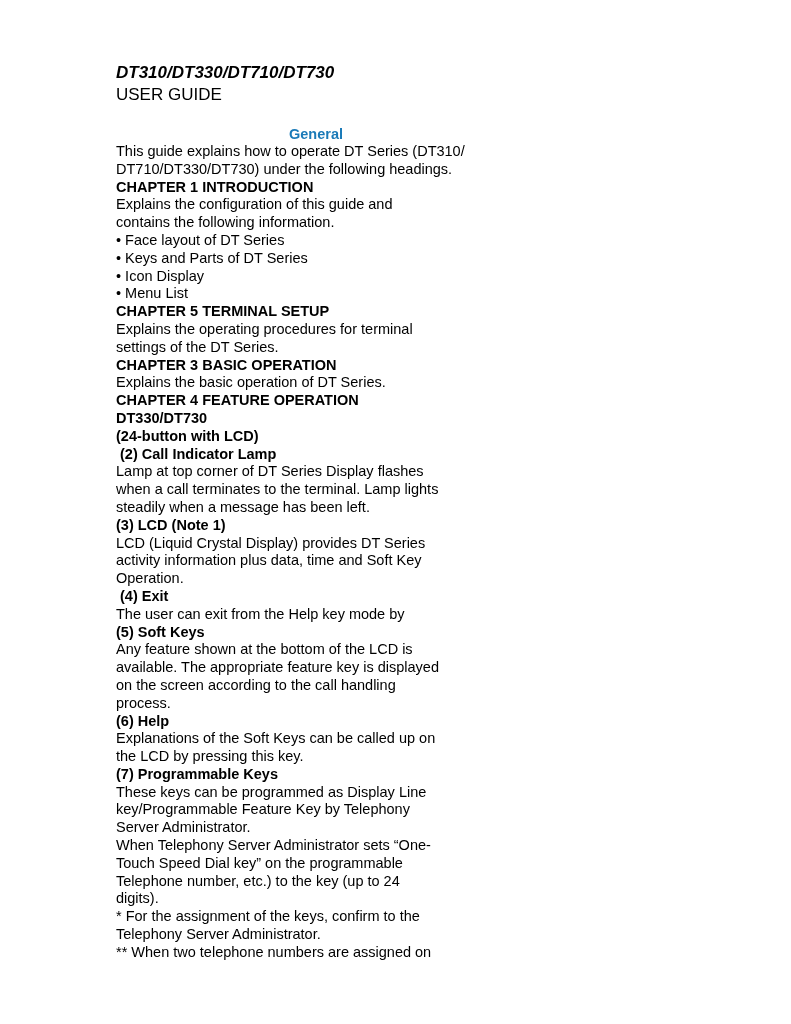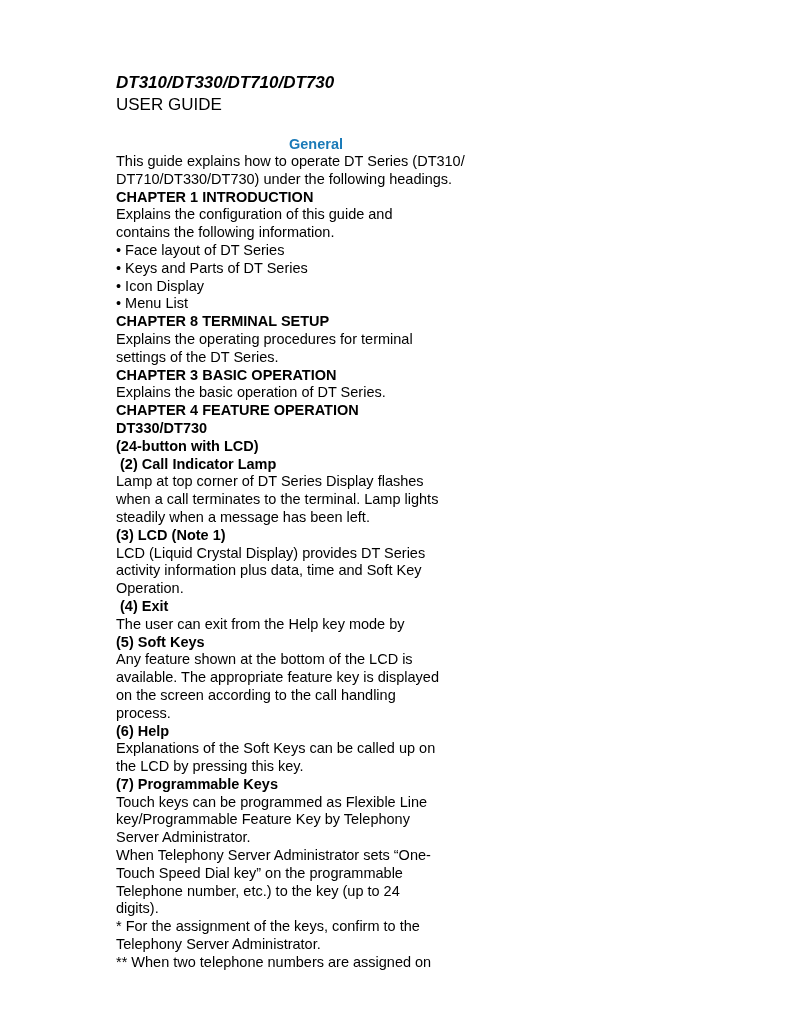--- a/index.html
+++ b/index.html
@@ -1,18 +1,18 @@
 <!DOCTYPE html>
 <html><head>
 <meta charset="utf-8">
 <style>
   html, body { margin: 0; padding: 0; background: #ffffff; }
   body { width: 791px; height: 1024px; position: relative; overflow: hidden;
          font-family: "Liberation Sans", sans-serif; color: #000; }
-  .page { position: absolute; left: 116px; top: 72px; width: 400px; }
+  .page { position: absolute; left: 116px; top: 62px; width: 400px; }
   .title1 { font-size: 17px; font-weight: bold; font-style: italic; line-height: 22px; margin: 0; }
   .title2 { font-size: 17px; font-weight: normal; line-height: 22px; margin: 0 0 19px 0; }
   .section { color: #1a7ab8; font-weight: bold; font-size: 14.5px; line-height: 18px; margin: 0; text-align: center; }
   .line { font-size: 14.5px; line-height: 17.8px; margin: 0; white-space: pre; }
   .b { font-weight: bold; }
 </style>
 </head>
 <body>
 
 <div class="page">
@@ -22,21 +22,21 @@
   <div id="body-lines">
       <p class="line">This guide explains how to operate DT Series (DT310/</p>
       <p class="line">DT710/DT330/DT730) under the following headings.</p>
       <p class="line b">CHAPTER 1 INTRODUCTION</p>
       <p class="line">Explains the configuration of this guide and</p>
       <p class="line">contains the following information.</p>
       <p class="line">• Face layout of DT Series</p>
       <p class="line">• Keys and Parts of DT Series</p>
       <p class="line">• Icon Display</p>
       <p class="line">• Menu List</p>
-      <p class="line b">CHAPTER 8 TERMINAL SETUP</p>
+      <p class="line b">CHAPTER 5 TERMINAL SETUP</p>
       <p class="line">Explains the operating procedures for terminal</p>
       <p class="line">settings of the DT Series.</p>
       <p class="line b">CHAPTER 3 BASIC OPERATION</p>
       <p class="line">Explains the basic operation of DT Series.</p>
       <p class="line b">CHAPTER 4 FEATURE OPERATION</p>
       <p class="line b">DT330/DT730</p>
       <p class="line b">(24-button with LCD)</p>
       <p class="line b"> (2) Call Indicator Lamp</p>
       <p class="line">Lamp at top corner of DT Series Display flashes</p>
       <p class="line">when a call terminates to the terminal. Lamp lights</p>
@@ -49,21 +49,21 @@
       <p class="line">The user can exit from the Help key mode by</p>
       <p class="line b">(5) Soft Keys</p>
       <p class="line">Any feature shown at the bottom of the LCD is</p>
       <p class="line">available. The appropriate feature key is displayed</p>
       <p class="line">on the screen according to the call handling</p>
       <p class="line">process.</p>
       <p class="line b">(6) Help</p>
       <p class="line">Explanations of the Soft Keys can be called up on</p>
       <p class="line">the LCD by pressing this key.</p>
       <p class="line b">(7) Programmable Keys</p>
-      <p class="line">Touch keys can be programmed as Flexible Line</p>
+      <p class="line">These keys can be programmed as Display Line</p>
       <p class="line">key/Programmable Feature Key by Telephony</p>
       <p class="line">Server Administrator.</p>
       <p class="line">When Telephony Server Administrator sets “One-</p>
       <p class="line">Touch Speed Dial key” on the programmable</p>
       <p class="line">Telephone number, etc.) to the key (up to 24</p>
       <p class="line">digits).</p>
       <p class="line">* For the assignment of the keys, confirm to the</p>
       <p class="line">Telephony Server Administrator.</p>
       <p class="line">** When two telephone numbers are assigned on</p>
     </div>

